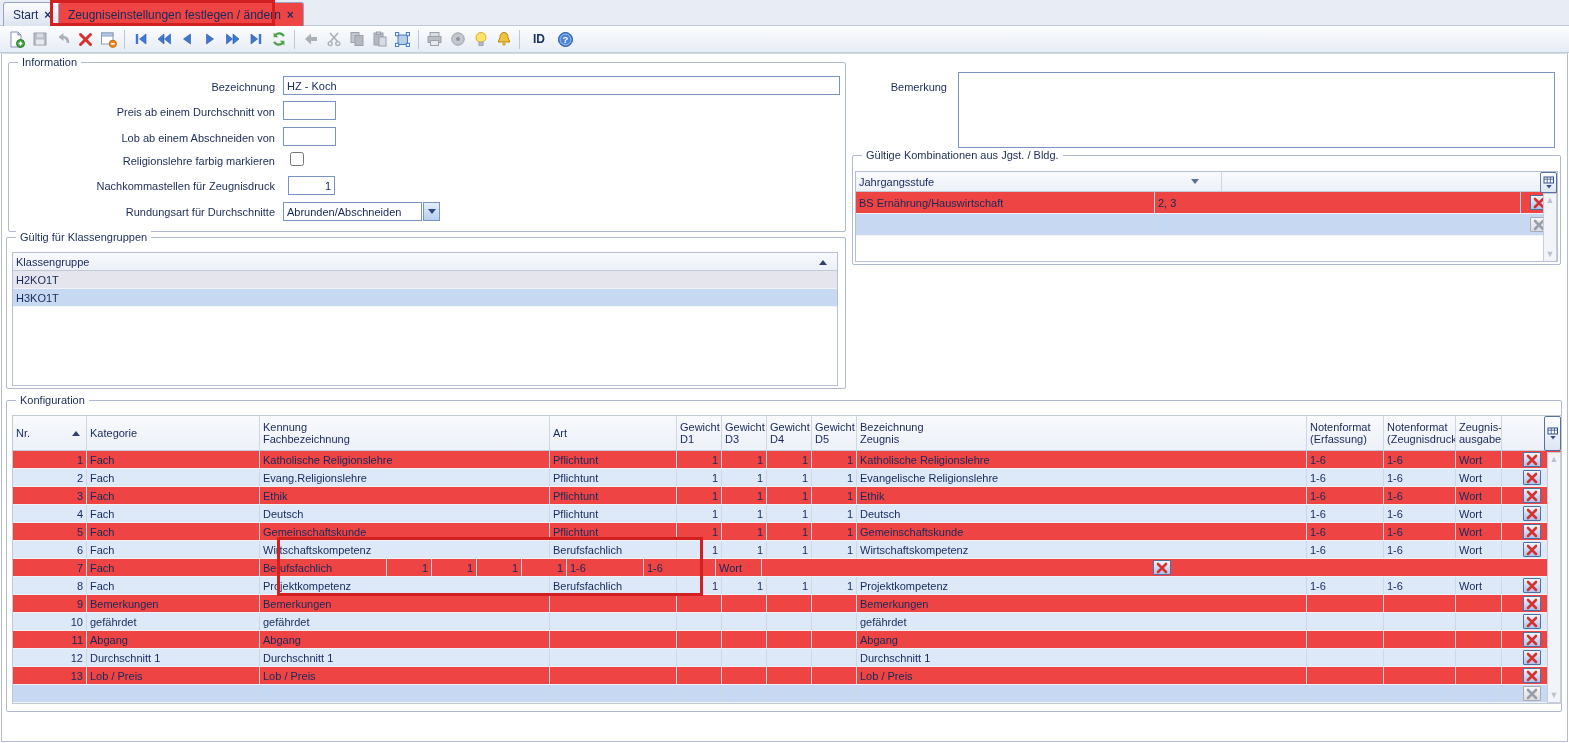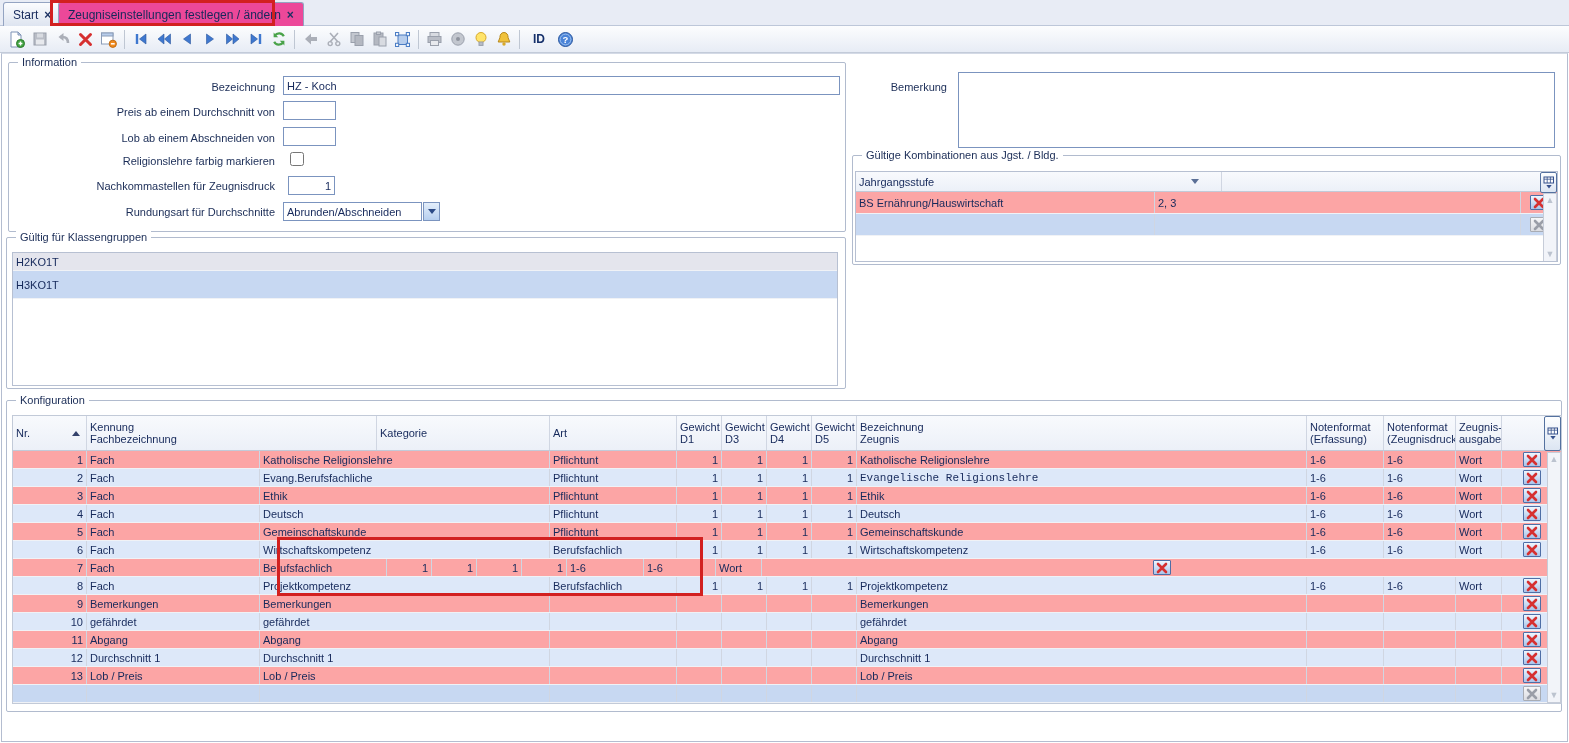--- a/index.html
+++ b/index.html
@@ -7,21 +7,21 @@
   body {
     position:relative; overflow:hidden; background:#fff;
     font-family:"Liberation Sans", sans-serif; font-size:11px; color:#16295b;
   }
   
   .tabbar { position:absolute; left:0; top:0; width:1569px; height:26px;
     background:#e8ecf5; border-bottom:1px solid #bdc7d9; }
   .tab { position:absolute; top:2px; height:24px; display:flex; align-items:center; gap:6px;
     padding:0 9px; border:1px solid #94a4c2; border-bottom:none; border-radius:3px 3px 0 0;
     background:linear-gradient(#fbfcfe,#dde4f0); font-size:12px; white-space:nowrap; }
-  .tab.active { background:#ec4899; z-index:2; }
+  .tab.active { background:#ef4444; z-index:2; }
   .tab .x { font-weight:bold; font-size:12px; color:#1d3263; cursor:default; }
   
   .toolbar { position:absolute; left:0; top:26px; width:1569px; height:27px;
     background:linear-gradient(#fcfdfe,#e7ecf5); border-bottom:1px solid #c3cbd9;
     display:flex; align-items:center; padding-left:5px; }
   .tbtn { width:23px; height:23px; display:flex; align-items:center; justify-content:center;
     border-radius:2px; flex:0 0 auto; }
   .tsep { width:1px; height:19px; background:#bfc7d3; margin:0 4px; flex:0 0 auto; }
   .idtxt { font-weight:bold; font-size:12px; color:#15306a; padding:0 3px; }
   
@@ -41,21 +41,21 @@
     border-top:5px solid #5a6f96; }
   textarea.tarea { position:absolute; border:1px solid #7b94bf; resize:none;
     font-family:inherit; font-size:11px; padding:2px; }
   
   .tbl { position:absolute; border:1px solid #b7c0d2; background:#fff; overflow:hidden; }
   .trow { display:flex; width:100%; }
   .tc { border-right:1px solid #d0d6e2; padding:1px 3px; overflow:hidden; white-space:nowrap;
     height:100%; display:flex; align-items:center; }
   .thead { background:linear-gradient(#f8fafd,#ecf0f8); border-bottom:1px solid #c2cad8; }
   .thead .tc { white-space:pre-line; line-height:12px; align-items:center; }
-  .r-white { background:#fca5a5;text-align:center; }
+  .r-white { background:#ef4444;text-align:center; }
   .r-alt { background:#dde8f9; }
   .r-sel { background:#c7d8f2; }
   .r-gray { background:#e4e5ed; }
   .drow { border-bottom:1px solid #f0f2f6; }
   .ta-r { justify-content:flex-end; }
   .gxbtn { width:18px; height:15px; display:flex; align-items:center; justify-content:center;
     background:linear-gradient(#f0f6fe,#a9c4ea); border:1px solid #4e6ea6; border-radius:1px; }
   .gxbtn.gray { background:linear-gradient(#f6f6f8,#dcdde2); border-color:#a8acb4; }
   .vstrip { position:absolute; width:14px; background:#f2f4f9; border:1px solid #c6ccd8;
     display:flex; flex-direction:column; justify-content:space-between; align-items:center; padding:2px 0; }
@@ -348,37 +348,41 @@
           <path d="M3.3 9h5.4L6 12.4z" fill="#35508c"></path>
         </svg>
       </span>
     </div>
   </div>
 
 <div class="grp" style="left:6px; top:237px; width:840px; height:152px;">
   <span class="grp-legend">Gültig für Klassengruppen</span>
 </div>
 <div id="kg-table" class="tbl" style="left:12px; top:252px; width:826px; height:134px;">
+    <div class="trow thead" style="height: 18px; position: relative;">
+      <div class="tc" style="width: 824px; flex: 0 0 824px; border-right: none;">Klassengruppe</div>
+      <span class="sorta" style="right:10px; top:7px;"></span>
+    </div>
     <div class="trow drow r-gray" style="height: 18px;">
       <div class="tc" style="width: 824px; flex: 0 0 824px; border-right: none;">H2KO1T</div>
     </div>
-    <div class="trow drow r-sel" style="height: 28px;">
+    <div class="trow drow r-sel" style="height: 18px;">
       <div class="tc" style="width: 824px; flex: 0 0 824px; border-right: none;">H3KO1T</div>
     </div>
   </div>
 
 <div class="grp" style="left:6px; top:400px; width:1556px; height:312px;">
   <span class="grp-legend">Konfiguration</span>
 </div>
 <div id="cfg-table" class="tbl" style="left:12px; top:415px; width:1550px; height:289px; border-color:#c2cad8;">
     <div class="trow thead" style="height: 35px;">
       <div class="tc" style="width: 74px; flex: 0 0 74px; position: relative;">Nr.<span class="sorta" style="right:6px; top:15px;"></span></div>
+      <div class="tc" style="width: 173px; flex: 0 0 173px;">Kategorie</div>
       <div class="tc" style="width: 290px; flex: 0 0 290px;">Kennung
 Fachbezeichnung</div>
-      <div class="tc" style="width: 173px; flex: 0 0 173px;">Kategorie</div>
       <div class="tc" style="width: 127px; flex: 0 0 127px;">Art</div>
       <div class="tc" style="width: 45px; flex: 0 0 45px;">Gewicht
 D1</div>
       <div class="tc" style="width: 45px; flex: 0 0 45px;">Gewicht
 D3</div>
       <div class="tc" style="width: 45px; flex: 0 0 45px;">Gewicht
 D4</div>
       <div class="tc" style="width: 45px; flex: 0 0 45px;">Gewicht
 D5</div>
       <div class="tc" style="width: 450px; flex: 0 0 450px;">Bezeichnung
@@ -410,27 +414,27 @@
             <svg width="12" height="12" viewBox="0 0 12 12">
               <path d="M2 2l8 8M10 2l-8 8" stroke="#d63030" stroke-width="2.6" stroke-linecap="round"></path>
             </svg>
           </span>
         </div>
       </div>
     </div>
     <div class="trow drow r-alt" style="height: 18px;">
       <div class="tc ta-r" style="width: 74px; flex: 0 0 74px;">2</div>
       <div class="tc" style="width: 173px; flex: 0 0 173px;">Fach</div>
-      <div class="tc" style="width: 290px; flex: 0 0 290px;">Evang.Berufsfachliche</div>
+      <div class="tc" style="width: 290px; flex: 0 0 290px;">Evang.Religionslehre</div>
       <div class="tc" style="width: 127px; flex: 0 0 127px;">Pflichtunt</div>
       <div class="tc ta-r" style="width: 45px; flex: 0 0 45px;">1</div>
       <div class="tc ta-r" style="width: 45px; flex: 0 0 45px;">1</div>
       <div class="tc ta-r" style="width: 45px; flex: 0 0 45px;">1</div>
       <div class="tc ta-r" style="width: 45px; flex: 0 0 45px;">1</div>
-      <div class="tc" style="width: 450px; flex: 0 0 450px; font-family: Liberation Mono, monospace;">Evangelische Religionslehre</div>
+      <div class="tc" style="width: 450px; flex: 0 0 450px;">Evangelische Religionslehre</div>
       <div class="tc" style="width: 77px; flex: 0 0 77px;">1-6</div>
       <div class="tc" style="width: 72px; flex: 0 0 72px;">1-6</div>
       <div class="tc" style="width: 46px; flex: 0 0 46px;">Wort</div>
       <div class="tc" style="flex: 1 1 auto; justify-content: center; border-right: none; padding: 0px;">
         <div class="gxbtn">
           <span style="display:flex">
             <svg width="12" height="12" viewBox="0 0 12 12">
               <path d="M2 2l8 8M10 2l-8 8" stroke="#d63030" stroke-width="2.6" stroke-linecap="round"></path>
             </svg>
           </span>

